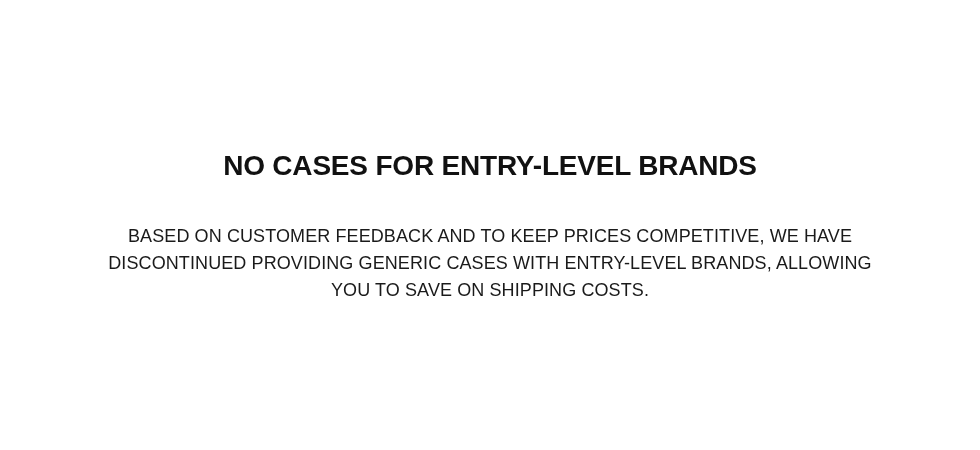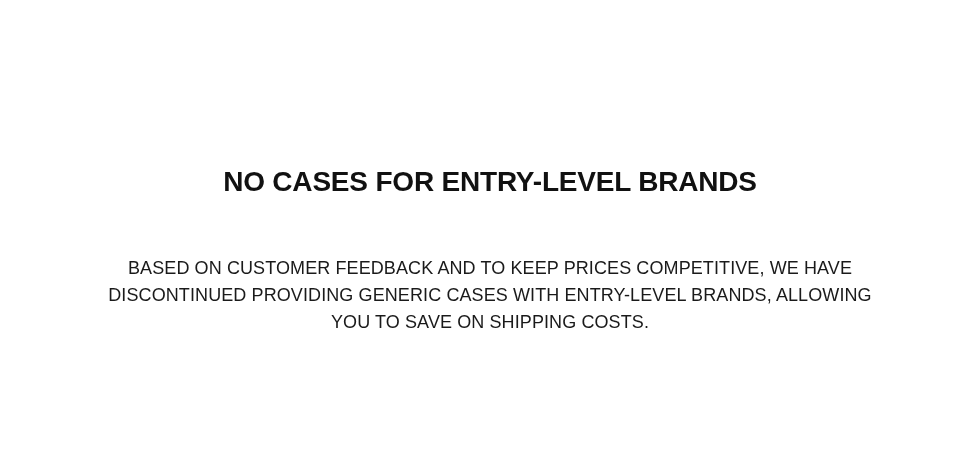--- a/index.html
+++ b/index.html
@@ -21,21 +21,21 @@
     height: 450px;
     display: flex;
     flex-direction: column;
     align-items: center;
     justify-content: flex-start;
     padding-top: 152px;
     background: #ffffff;
   }
 
   .notice-heading {
-    margin: 16px;
+    margin: 0;
     font-family: "Liberation Sans", sans-serif;
     font-size: 28px;
     font-weight: 800;
     line-height: 1.0;
     letter-spacing: -0.2px;
     color: #111111;
     text-align: center;
     text-transform: uppercase;
     white-space: nowrap;
     -webkit-font-smoothing: antialiased;

